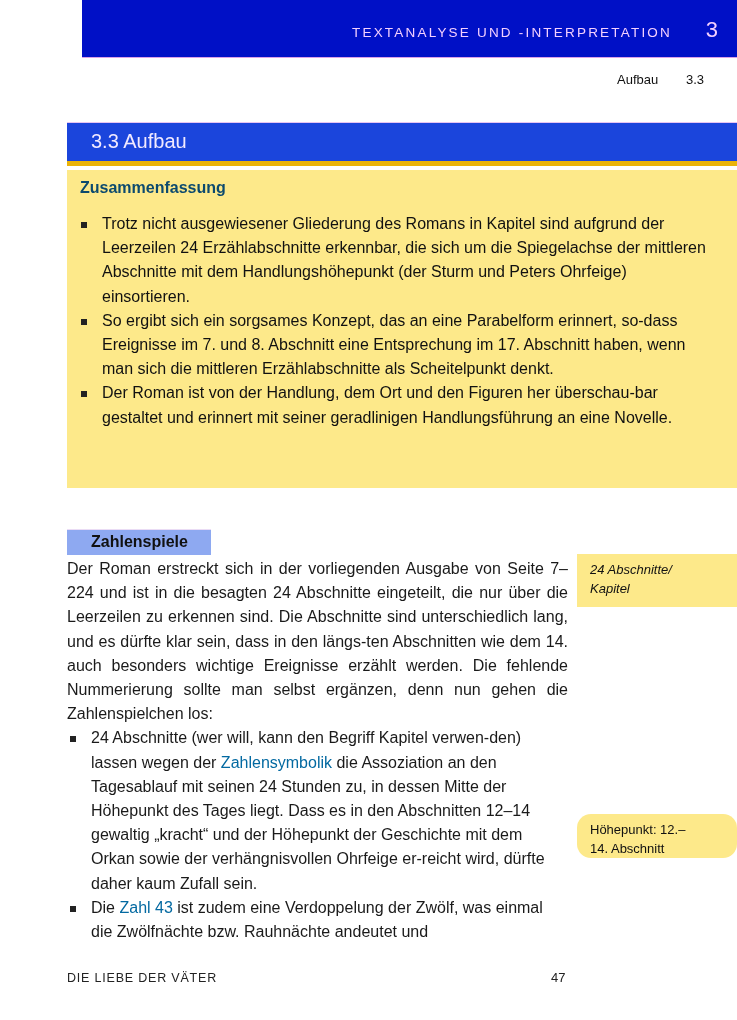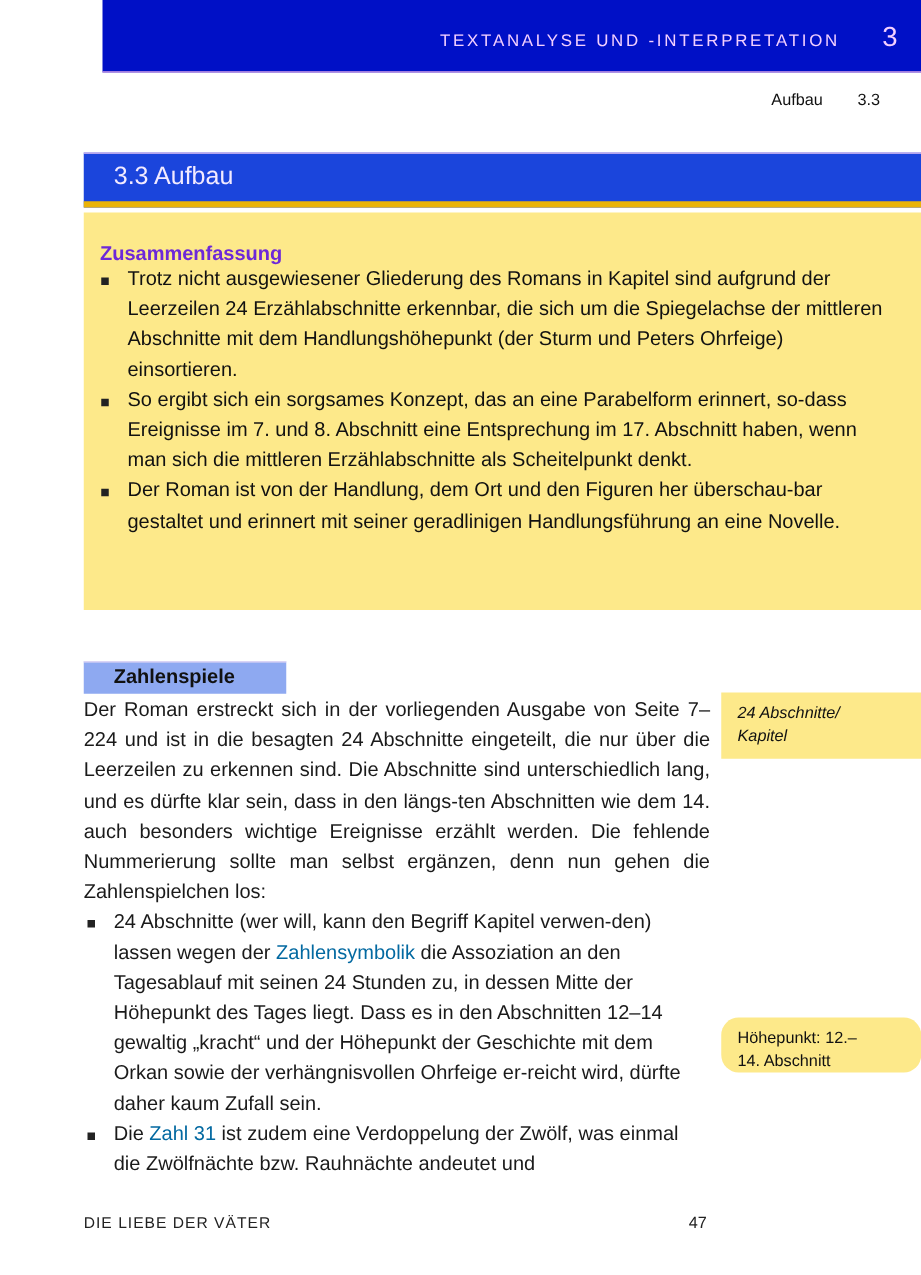--- a/index.html
+++ b/index.html
@@ -12,26 +12,26 @@
     .top-bar .num { position: absolute; right: 34px; top: 17px; color: #f4d0ff;
                font-size: 22px; }
     .subhead { position: absolute; top: 72px; right: 33px; font-size: 13px; color: #111; }
     .subhead span { display: inline-block; }
     .subhead .sec-name { margin-right: 24px; }
     .section-bar { position: absolute; left: 67px; top: 122px; width: 670px; height: 38px;
                background: #1b45dc; border-top: 1px solid #e7c4f3; border-bottom: 5px solid #eab308; }
     .section-bar .h { position: absolute; left: 24px; top: 7px; color: #f2eaff; font-size: 20px; }
     .summary { position: absolute; left: 67px; top: 170px; width: 670px; height: 318px;
                background: #fde98a; }
-    .summary .st { position: absolute; left: 13px; top: 9px; font-size: 16px; font-weight: bold; color: #6d28d9; margin-top: 16px; }
+    .summary .st { position: absolute; left: 13px; top: 9px; font-size: 16px; font-weight: bold; color: #0c4a6e; }
     .summary ul { position: absolute; left: 0; top: 42px; margin: 0; padding: 0; list-style: none; width: 640px; }
     .summary li { position: relative; padding-left: 35px; font-size: 16px; line-height: 24.2px; color: #111; }
     .bullet { position: absolute; width: 6px; height: 6px; background: #222; }
     .summary .bullet { left: 14px; top: 10px; }
-    .tag { position: absolute; left: 67px; top: 529px; width: 162px; height: 25px; background: #8ea9f1;
+    .tag { position: absolute; left: 67px; top: 529px; width: 144px; height: 25px; background: #8ea9f1;
            border-top: 1px solid #eadcf5; }
     .tag span { position: absolute; left: 24px; top: 3px; font-size: 16px; font-weight: bold; color: #111; }
     .body-text { position: absolute; left: 67px; top: 557px; width: 501px; font-size: 16px;
                  line-height: 24.2px; color: #1a1a1a; }
     .body-text p { margin: 0; text-align: justify; }
     .body-text ul { margin: 0; padding: 0; list-style: none; }
     .body-text li { position: relative; padding-left: 24px; }
     .body-text .bullet { left: 3px; top: 10px; }
     .body-text b { font-weight: normal; color: #0369a1; }
     .margin-note { position: absolute; left: 577px; width: 160px; background: #fde98a;
@@ -80,21 +80,21 @@
 
 <div class="body-text">
   <p>Der Roman erstreckt sich in der vorliegenden Ausgabe von Seite 7–224 und ist in die besagten 24 Abschnitte eingeteilt, die nur über die Leerzeilen zu erkennen sind. Die Abschnitte sind unterschiedlich lang, und es dürfte klar sein, dass in den längs-ten Abschnitten wie dem 14. auch besonders wichtige Ereignisse erzählt werden. Die fehlende Nummerierung sollte man selbst ergänzen, denn nun gehen die Zahlenspielchen los:</p>
   <ul>
     <li>
       <span class="bullet"></span>
       <span>24 Abschnitte (wer will, kann den Begriff Kapitel verwen-den) lassen wegen der </span><b>Zahlensymbolik</b><span> die Assoziation an den Tagesablauf mit seinen 24 Stunden zu, in dessen Mitte der Höhepunkt des Tages liegt. Dass es in den Abschnitten 12–14 gewaltig „kracht“ und der Höhepunkt der Geschichte mit dem Orkan sowie der verhängnisvollen Ohrfeige er-reicht wird, dürfte daher kaum Zufall sein.</span>
     </li>
     <li>
       <span class="bullet"></span>
-      <span>Die </span><b>Zahl 31</b><span> ist zudem eine Verdoppelung der Zwölf, was einmal die Zwölfnächte bzw. Rauhnächte andeutet und</span>
+      <span>Die </span><b>Zahl 43</b><span> ist zudem eine Verdoppelung der Zwölf, was einmal die Zwölfnächte bzw. Rauhnächte andeutet und</span>
     </li>
   </ul>
 </div>
 
 <div class="margin-note" style="top:554px; height:53px;font-style:italic;">
   <div>24 Abschnitte/</div>
   <div>Kapitel</div>
 </div>
 
 <div class="margin-note" style="top:814px; height:44px;border-radius:14px;">

